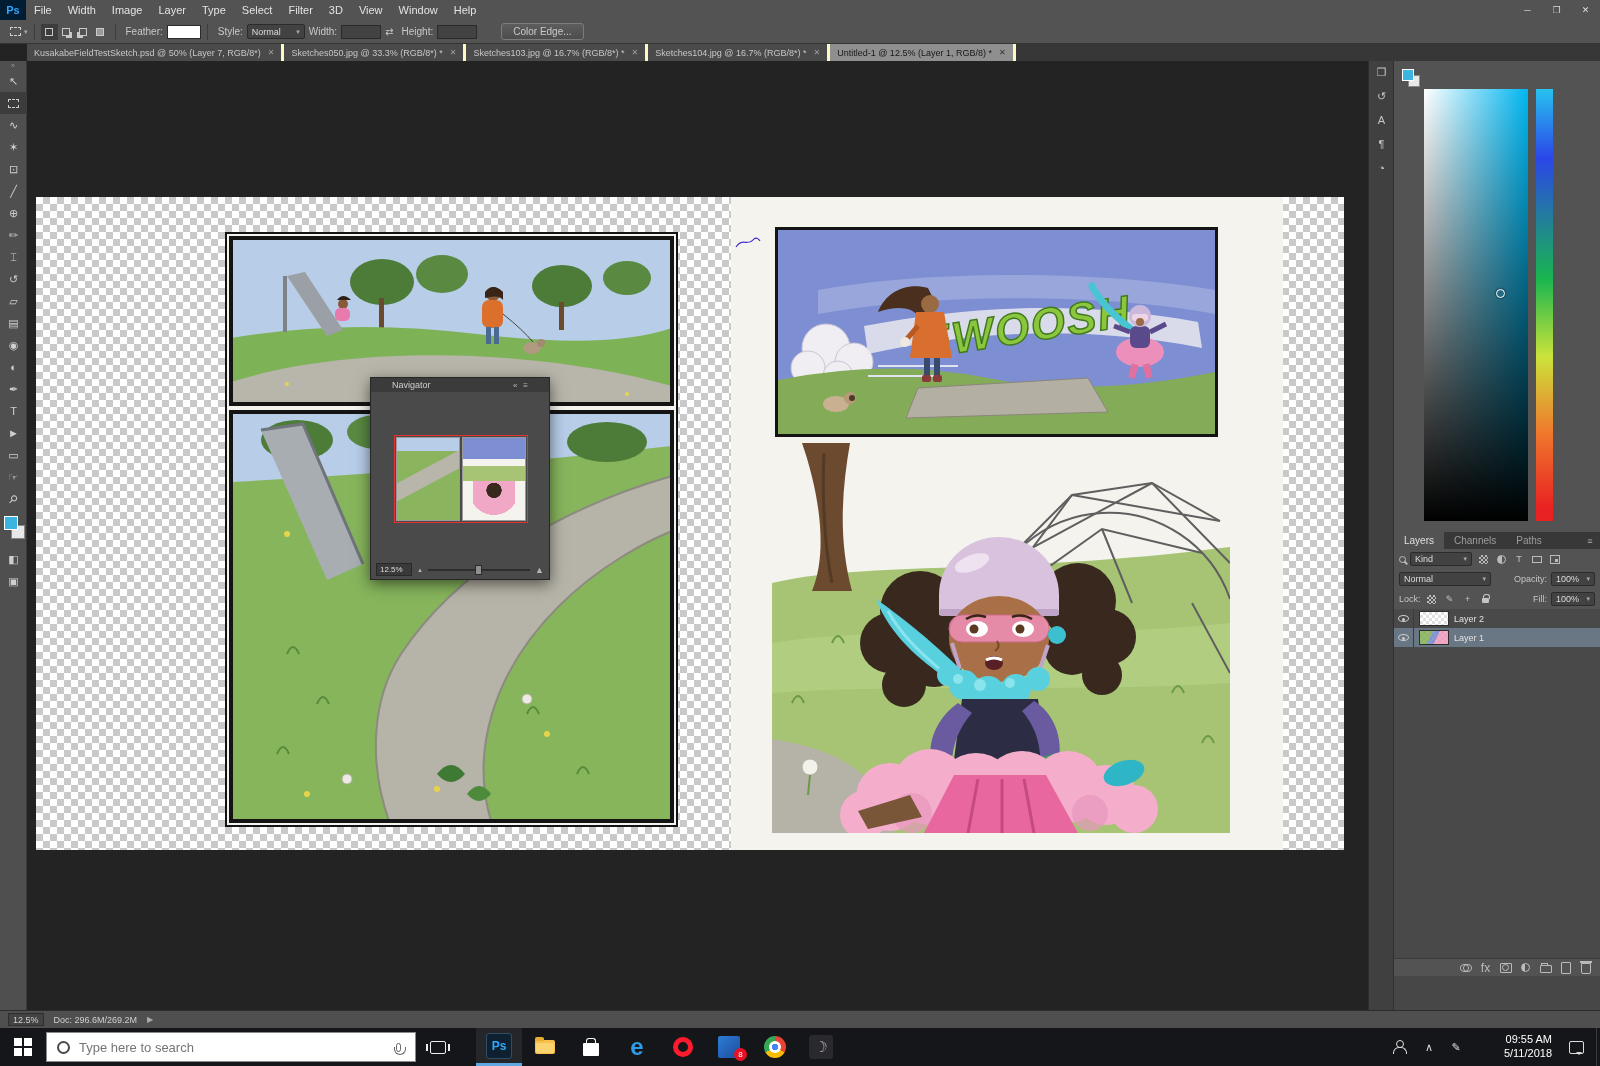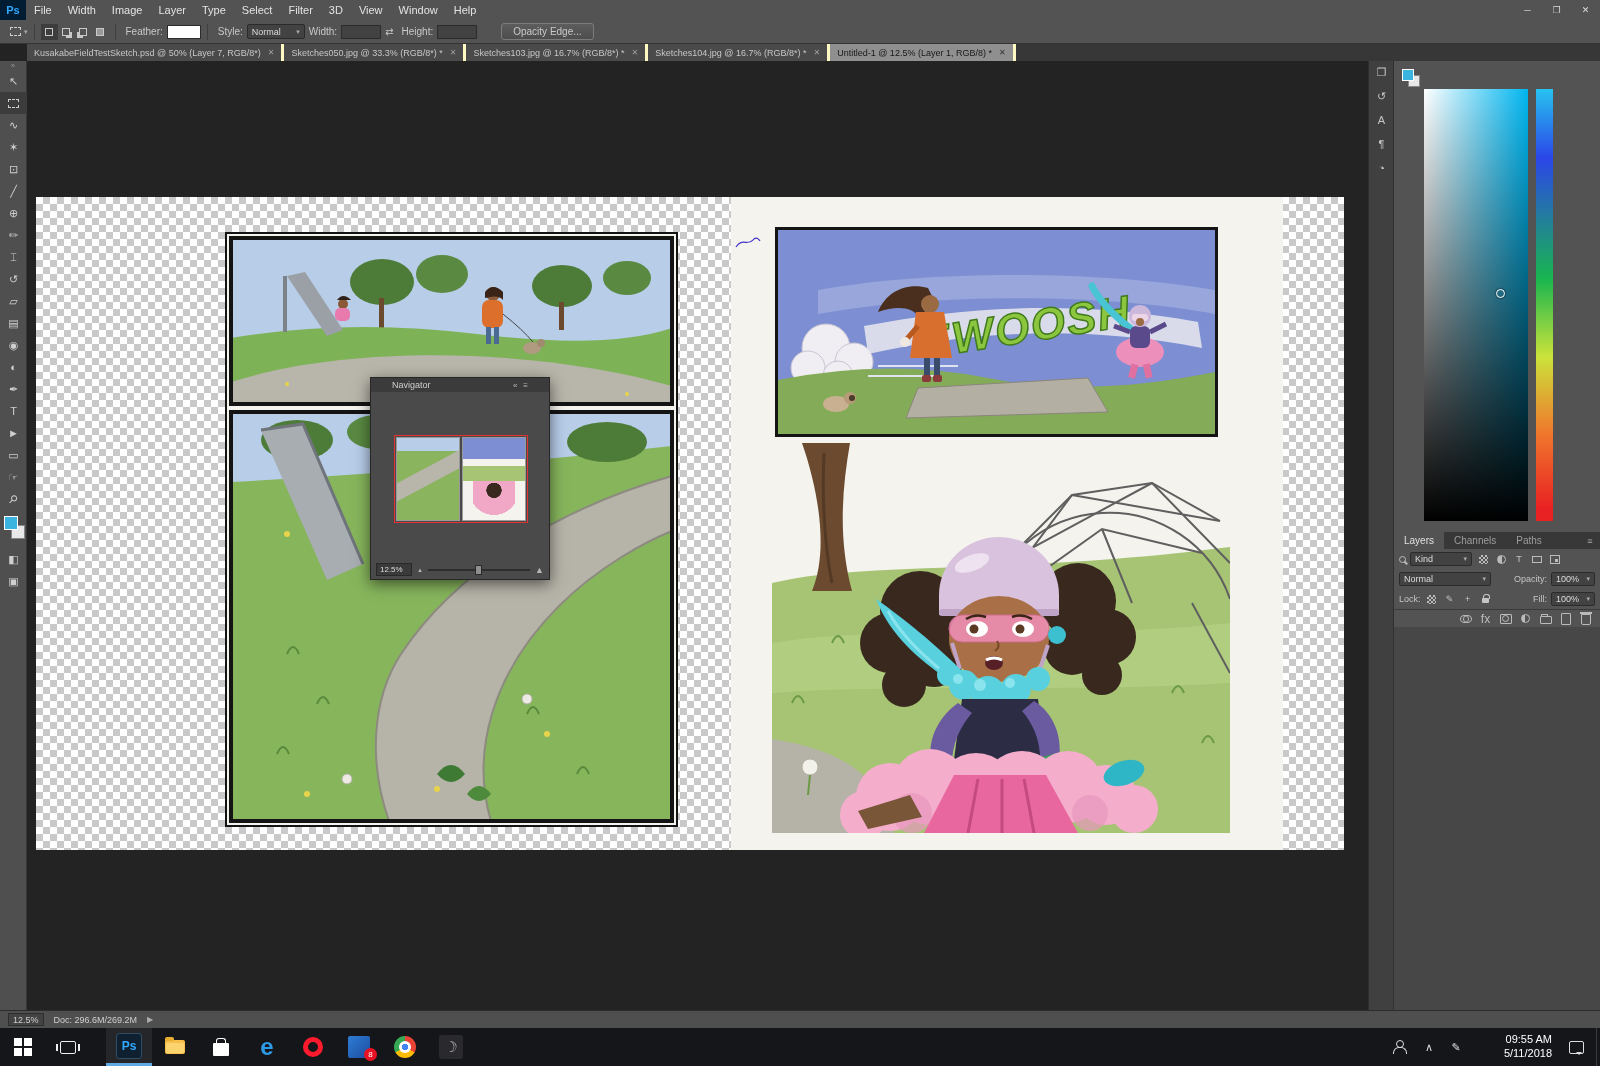--- a/index.html
+++ b/index.html
@@ -210,21 +210,21 @@
     <div class="dd" style="width:58px">
       <span>Normal</span>
         <span class="ar">▾</span>
     </div>
     <span class="lbl">Width:</span>
     <input class="inp" value="" style="">
     <span class="lbl" style="font-size:10px">⇄</span>
     <span class="lbl">Height:</span>
     <input class="inp" value="" style="">
     <div style="width:24px"></div>
-    <button class="refine">Opacity Edge...</button>
+    <button class="refine">Color Edge...</button>
   </div>
 
   <div class="tabbar">
     <div class="dtab">
       <span>KusakabeFieldTestSketch.psd @ 50% (Layer 7, RGB/8*)</span>
         <span class="x">✕</span>
     </div>
     <div class="dtab">
       <span>Sketches050.jpg @ 33.3% (RGB/8*) *</span>
         <span class="x">✕</span>
@@ -576,20 +576,40 @@
         <span class="fic">+</span>
         <span class="fic">
             <span class="padlock"></span>
           </span>
         <span style="margin-left:auto">Fill:</span>
         <div class="dd" style="width:44px;height:14px">
           <span>100%</span>
             <span class="ar">▾</span>
         </div>
       </div>
+      <div class="layerlist" style="height:349px">
+        <div class="layerrow">
+          <div class="eyecell">
+              <span class="eye"></span>
+            </div>
+          <div class="lthumb checker-sm">
+              <div class="l2art"></div>
+            </div>
+          <span>Layer 2</span>
+        </div>
+        <div class="layerrow selected">
+          <div class="eyecell">
+              <span class="eye"></span>
+            </div>
+          <div class="lthumb checker-sm">
+              <div class="l1art"></div>
+            </div>
+          <span>Layer 1</span>
+        </div>
+      </div>
       <div class="lbottom">
         <span class="bic">
             <span class="linkic"></span>
           </span>
         <span class="bic">fx</span>
         <span class="bic">
             <span class="maskic"></span>
           </span>
         <span class="bic">
             <span class="adjic"></span>
@@ -615,20 +635,25 @@
 
   <div class="taskbar">
     <div class="tbslot">
       <span class="winlogo">
           <span></span>
           <span></span>
           <span></span>
           <span></span>
         </span>
     </div>
+    <div class="searchbox">
+      <span class="ring"></span>
+      <input placeholder="Type here to search" style="">
+      <span class="mic"></span>
+    </div>
     <div class="tbslot" style="width:44px">
       <span class="taskview"></span>
     </div>
     <div style="width:16px"></div>
     <div class="tbslot active">
       <span class="psicon">Ps</span>
     </div>
     <div class="tbslot">
       <span class="folder"></span>
     </div>

